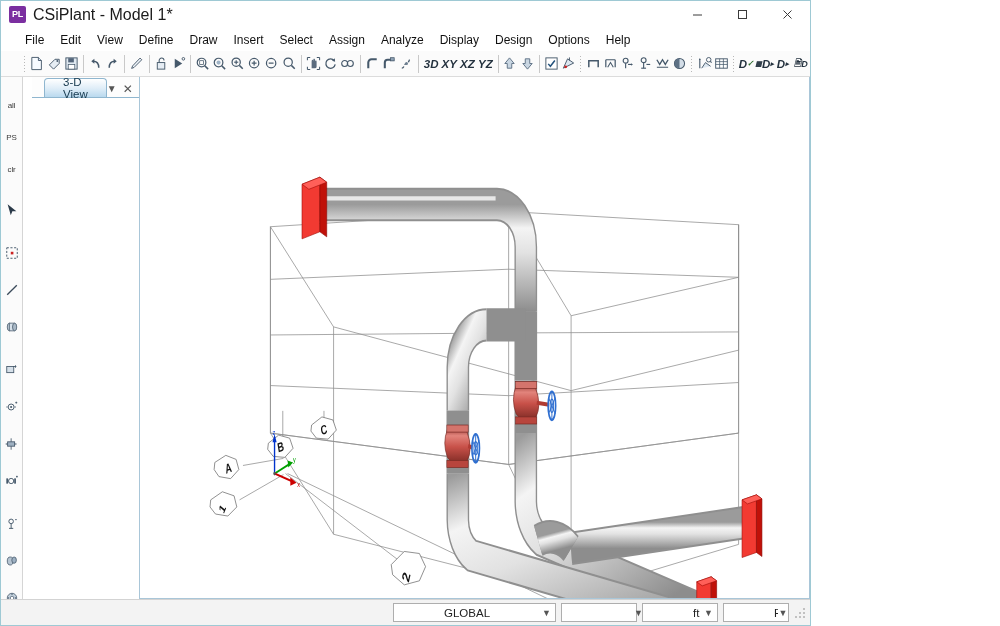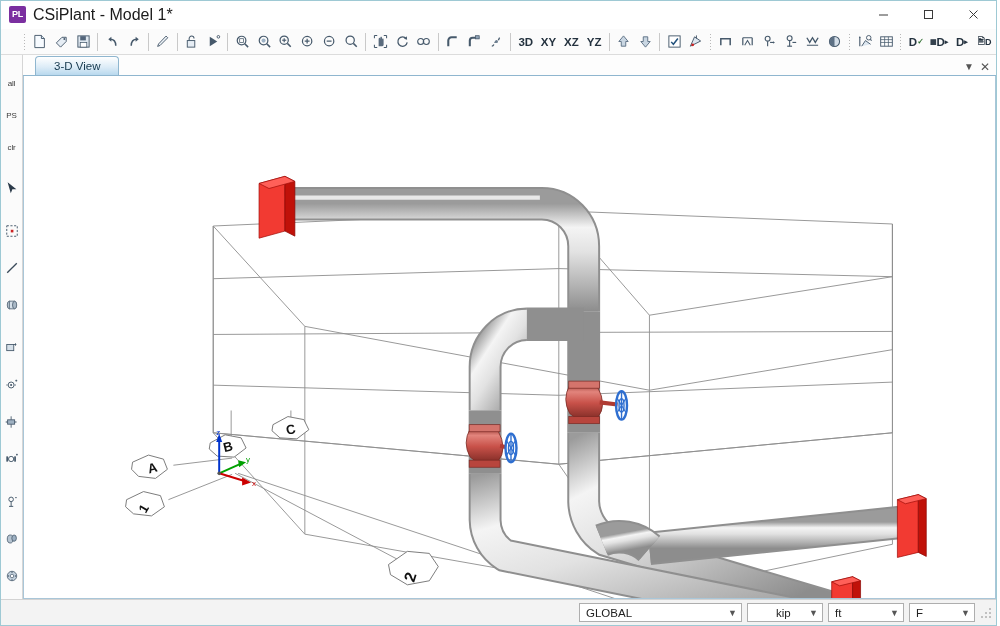--- a/index.html
+++ b/index.html
@@ -2,21 +2,21 @@
 <html><head>
 <meta charset="utf-8">
 <style>
   * { box-sizing: border-box; margin: 0; padding: 0; }
   html, body {
     width: 1000px; height: 626px;
     font-family: "Liberation Sans", sans-serif;
     background: #ffffff; overflow: hidden;
   }
   #app {
-    width: 997px; height: 626px; position: relative;
+    width: 811px; height: 626px; position: relative;
     display: flex; flex-direction: column;
     border: 1px solid #9ec9d4; background: #ffffff;
   }
 
   
   .titlebar {
     height: 28px; flex: 0 0 28px; display: flex; align-items: center;
     background: #ffffff; border-bottom: 1px solid #ffffff; position: relative;
   }
   .app-icon {
@@ -39,21 +39,21 @@
     padding-left: 16px; background: #ffffff;
   }
   .menuitem {
     font-size: 12px; color: #111; padding: 2px 8px; cursor: default;
     white-space: nowrap;
   }
 
   
   .toolbar {
     height: 26px; flex: 0 0 26px; display: flex; align-items: center;
-    background: #fbfbfb; border-bottom: 1px solid #dcdcdc; padding-left: 20px;
+    background: #fbfbfb; border-bottom: 1px solid #dcdcdc; padding-left: 20px; font-style: italic;
   }
   .tbtn {
     width: 23px; height: 23px; display: flex; align-items: center;
     justify-content: center; color: #3c4a5a; font-size: 11px;
   }
   .tbtn.text { font-weight: bold; font-size: 11.5px; color: #24323f; width: 24px; }
   .tsep { width: 1px; height: 18px; background: #c9c9c9; margin: 0 3px; }
   .tdots {
     width: 4px; height: 18px; margin: 0 2px;
     background-image: radial-gradient(#b8b8b8 1px, transparent 1px);
@@ -75,21 +75,21 @@
     margin-top: 22px;
   }
   .sbtn.lbl { font-size: 8px; color: #3a3a3a; letter-spacing: -0.2px; }
   .ssep { width: 16px; height: 1px; background: #cfcfcf; margin: 3px 0; }
   .sdots {
     width: 16px; height: 4px; margin: 3px 0;
     background-image: radial-gradient(#b8b8b8 1px, transparent 1px);
     background-size: 3px 3px;
   }
 
-  .docarea { flex: 1 1 auto; display: flex; flex-direction: column; min-width: 0; }
+  .docarea { flex: 1 1 auto; display: flex; flex-direction: row; min-width: 0; margin-left: 9px; }
 
   
   .tabstrip {
     height: 21px; flex: 0 0 21px; display: flex; align-items: flex-end;
     background: #fdfdfd; border-bottom: 1px solid #8fb6cf; padding-left: 12px;
     position: relative;
   }
   .tab {
     height: 19px; padding: 0 18px; font-size: 11.5px; color: #16394e;
     display: flex; align-items: center;
@@ -114,21 +114,21 @@
   .statusbar {
     height: 26px; flex: 0 0 26px; display: flex; align-items: center;
     background: #f3f3f3; border-top: 1px solid #d3d3d3; padding: 0 4px;
   }
   .status-left { flex: 1 1 auto; font-size: 11px; color: #333; padding-left: 6px; }
   .combo {
     height: 19px; border: 1px solid #aeaeae; background: #ffffff;
     display: flex; align-items: center; font-size: 11.5px; color: #222;
     padding-left: 6px; margin-left: 5px; position: relative;
   }
-  .combo .cval { flex: 1 1 auto; white-space: nowrap; overflow: hidden; }
+  .combo .cval { flex: 1 1 auto; white-space: nowrap; overflow: hidden; margin-left: 44px; }
   .combo .carrow {
     width: 17px; display: flex; align-items: center; justify-content: center;
     color: #555; font-size: 9px;
   }
   .combo.w-global { width: 163px; }
   .combo.w-kip { width: 76px; padding-left: 28px; }
   .combo.w-ft { width: 76px; align-items: center; }
   .combo.w-f { width: 66px; margin-right: 3px; }
 
   
@@ -155,20 +155,35 @@
       </div>
       <div class="winbtn close">
         <svg width="11" height="11" viewBox="0 0 11 11">
             <line x1="1.5" y1="1.5" x2="9.5" y2="9.5" stroke="currentColor" stroke-width="1"></line>
             <line x1="9.5" y1="1.5" x2="1.5" y2="9.5" stroke="currentColor" stroke-width="1"></line>
           </svg>
       </div>
     </div>
   </div>
 
+  <div class="menubar">
+    <div class="menuitem">File</div>
+    <div class="menuitem">Edit</div>
+    <div class="menuitem">View</div>
+    <div class="menuitem">Define</div>
+    <div class="menuitem">Draw</div>
+    <div class="menuitem">Insert</div>
+    <div class="menuitem">Select</div>
+    <div class="menuitem">Assign</div>
+    <div class="menuitem">Analyze</div>
+    <div class="menuitem">Display</div>
+    <div class="menuitem">Design</div>
+    <div class="menuitem">Options</div>
+    <div class="menuitem">Help</div>
+  </div>
 
   <div class="toolbar">
     <div class="tdots"></div>
 
     <div class="tbtn">
       <svg width="15" height="15" viewBox="0 0 16 16">
           <path d="M3 1.5h7l3.2 3.2v9.8H3z" fill="#f7fbff" stroke="#46596b" stroke-width="1"></path>
           <path d="M10 1.5v3.3h3.2" fill="#d8e6f2" stroke="#46596b" stroke-width="1"></path>
         </svg>
     </div>

